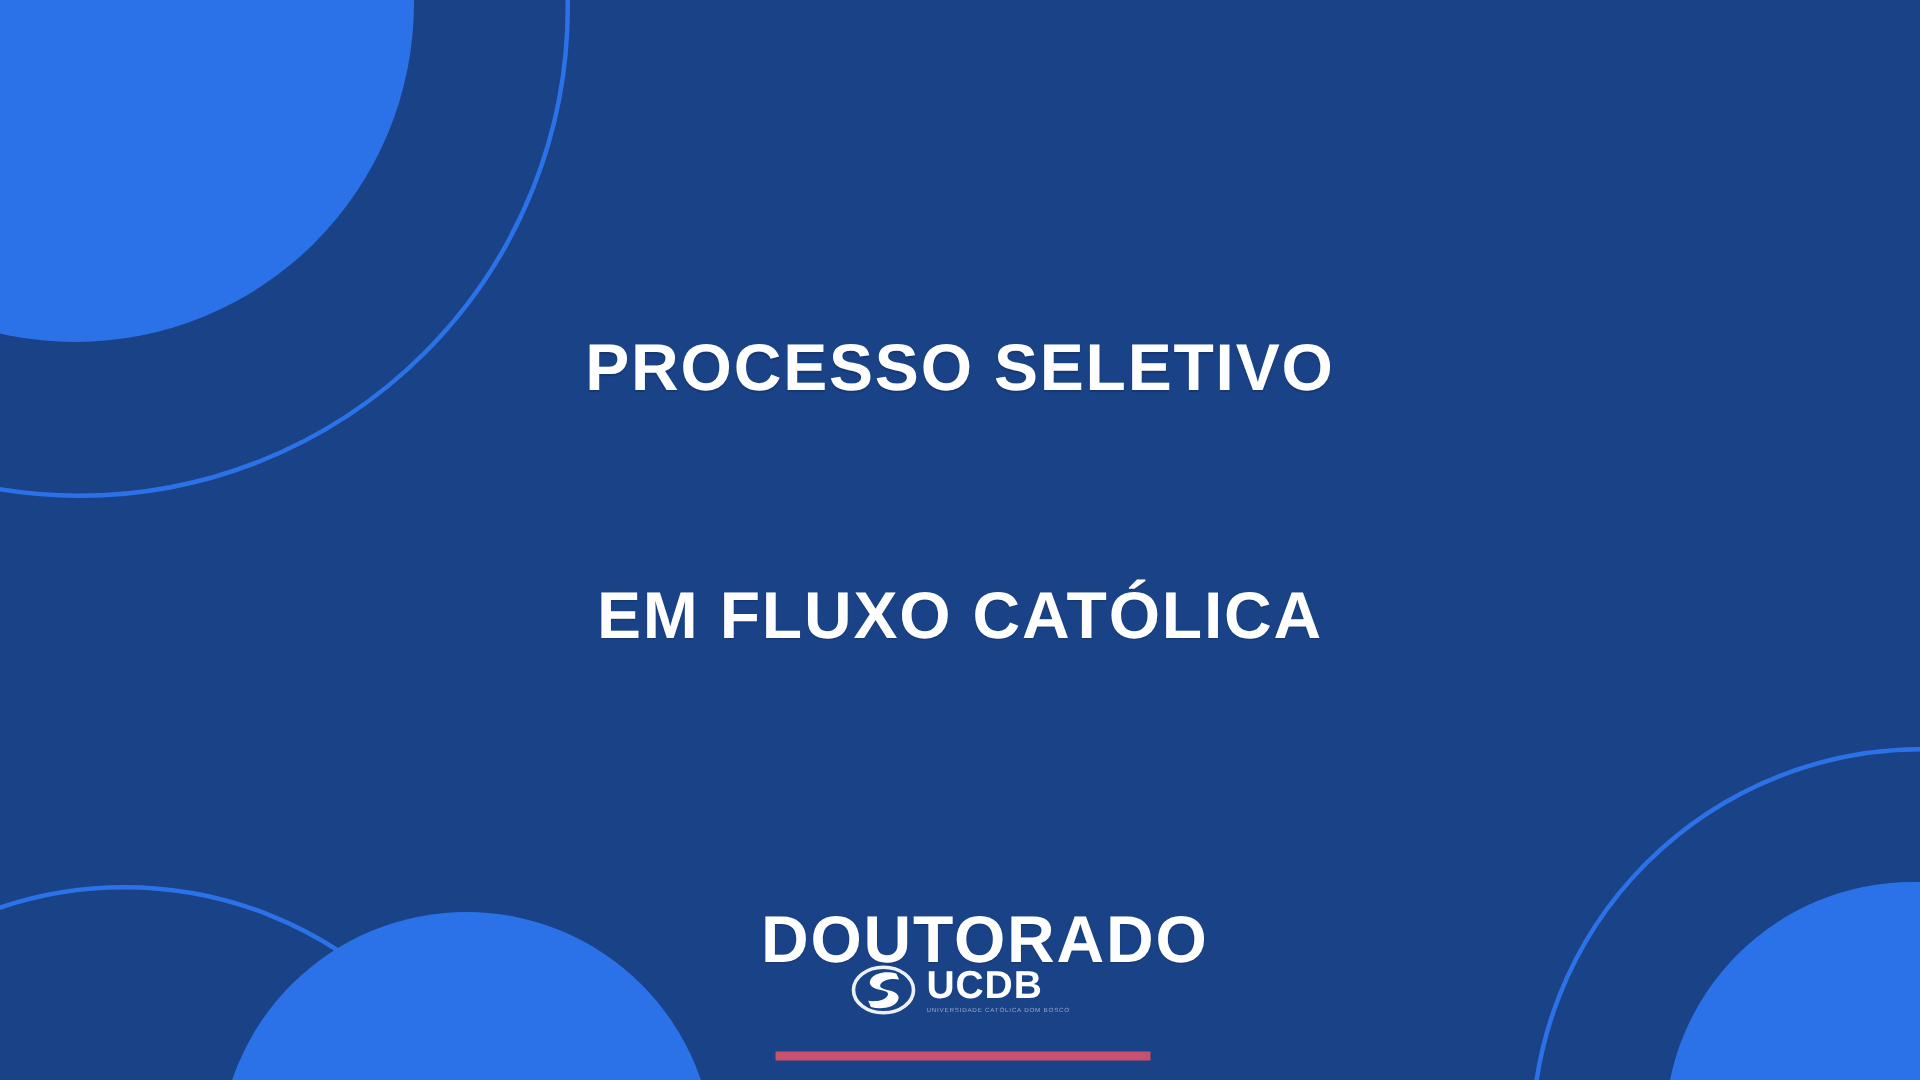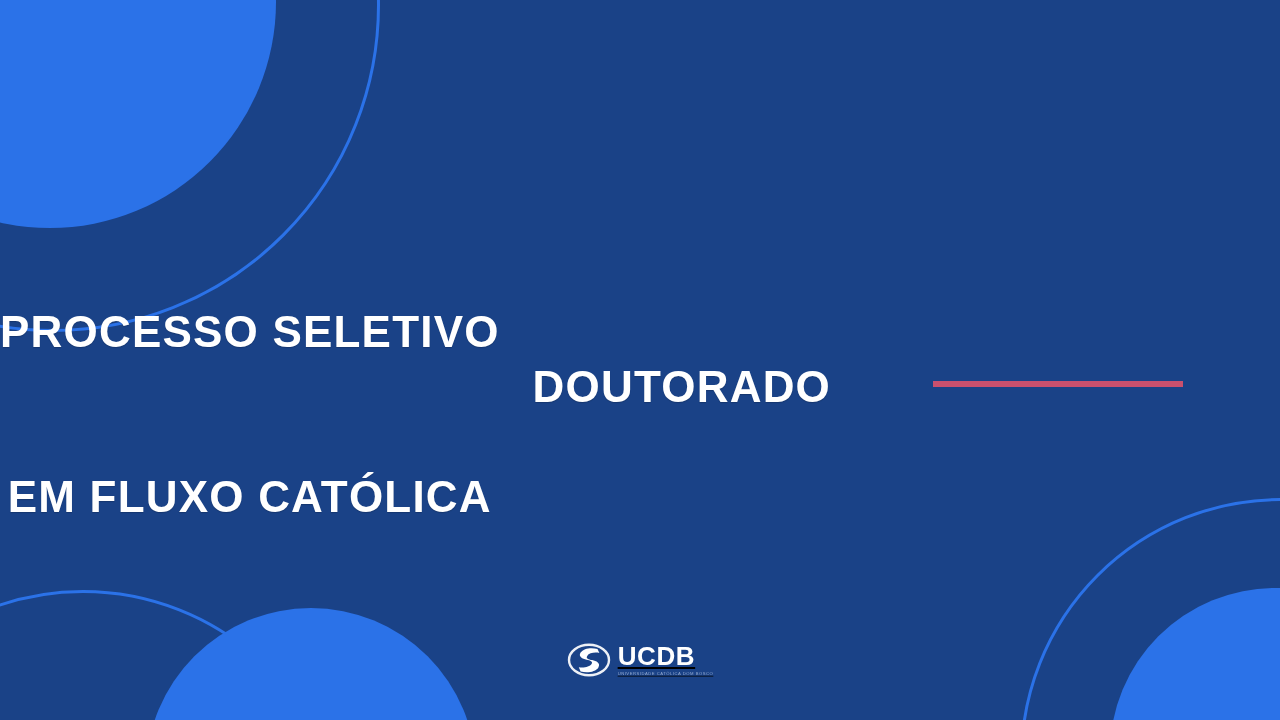--- a/index.html
+++ b/index.html
@@ -69,21 +69,21 @@
     border: 3px solid #2b72e8;
     background: transparent;
   }
 
   
   .content {
     position: absolute;
     inset: 0;
     z-index: 5;
     display: flex;
-    flex-direction: row;
+    flex-direction: column;
     align-items: center;
   }
 
   .headline {
     margin-top: 108px;
     text-align: center;
     color: #ffffff;
     font-size: 44px;
     font-weight: bold;
     line-height: 55px;
@@ -132,21 +132,20 @@
   .logo-mark {
     width: 44px;
     height: 34px;
     display: block;
   }
   .logo-text {
     display: flex;
     flex-direction: column;
     align-items: flex-start;
     line-height: 1;
-    text-decoration: underline;
   }
   .logo-word {
     color: #ffffff;
     font-size: 26px;
     font-weight: bold;
     letter-spacing: 0.6px;
     line-height: 26px;
   }
   .logo-tagline {
     color: #b8c9e6;

